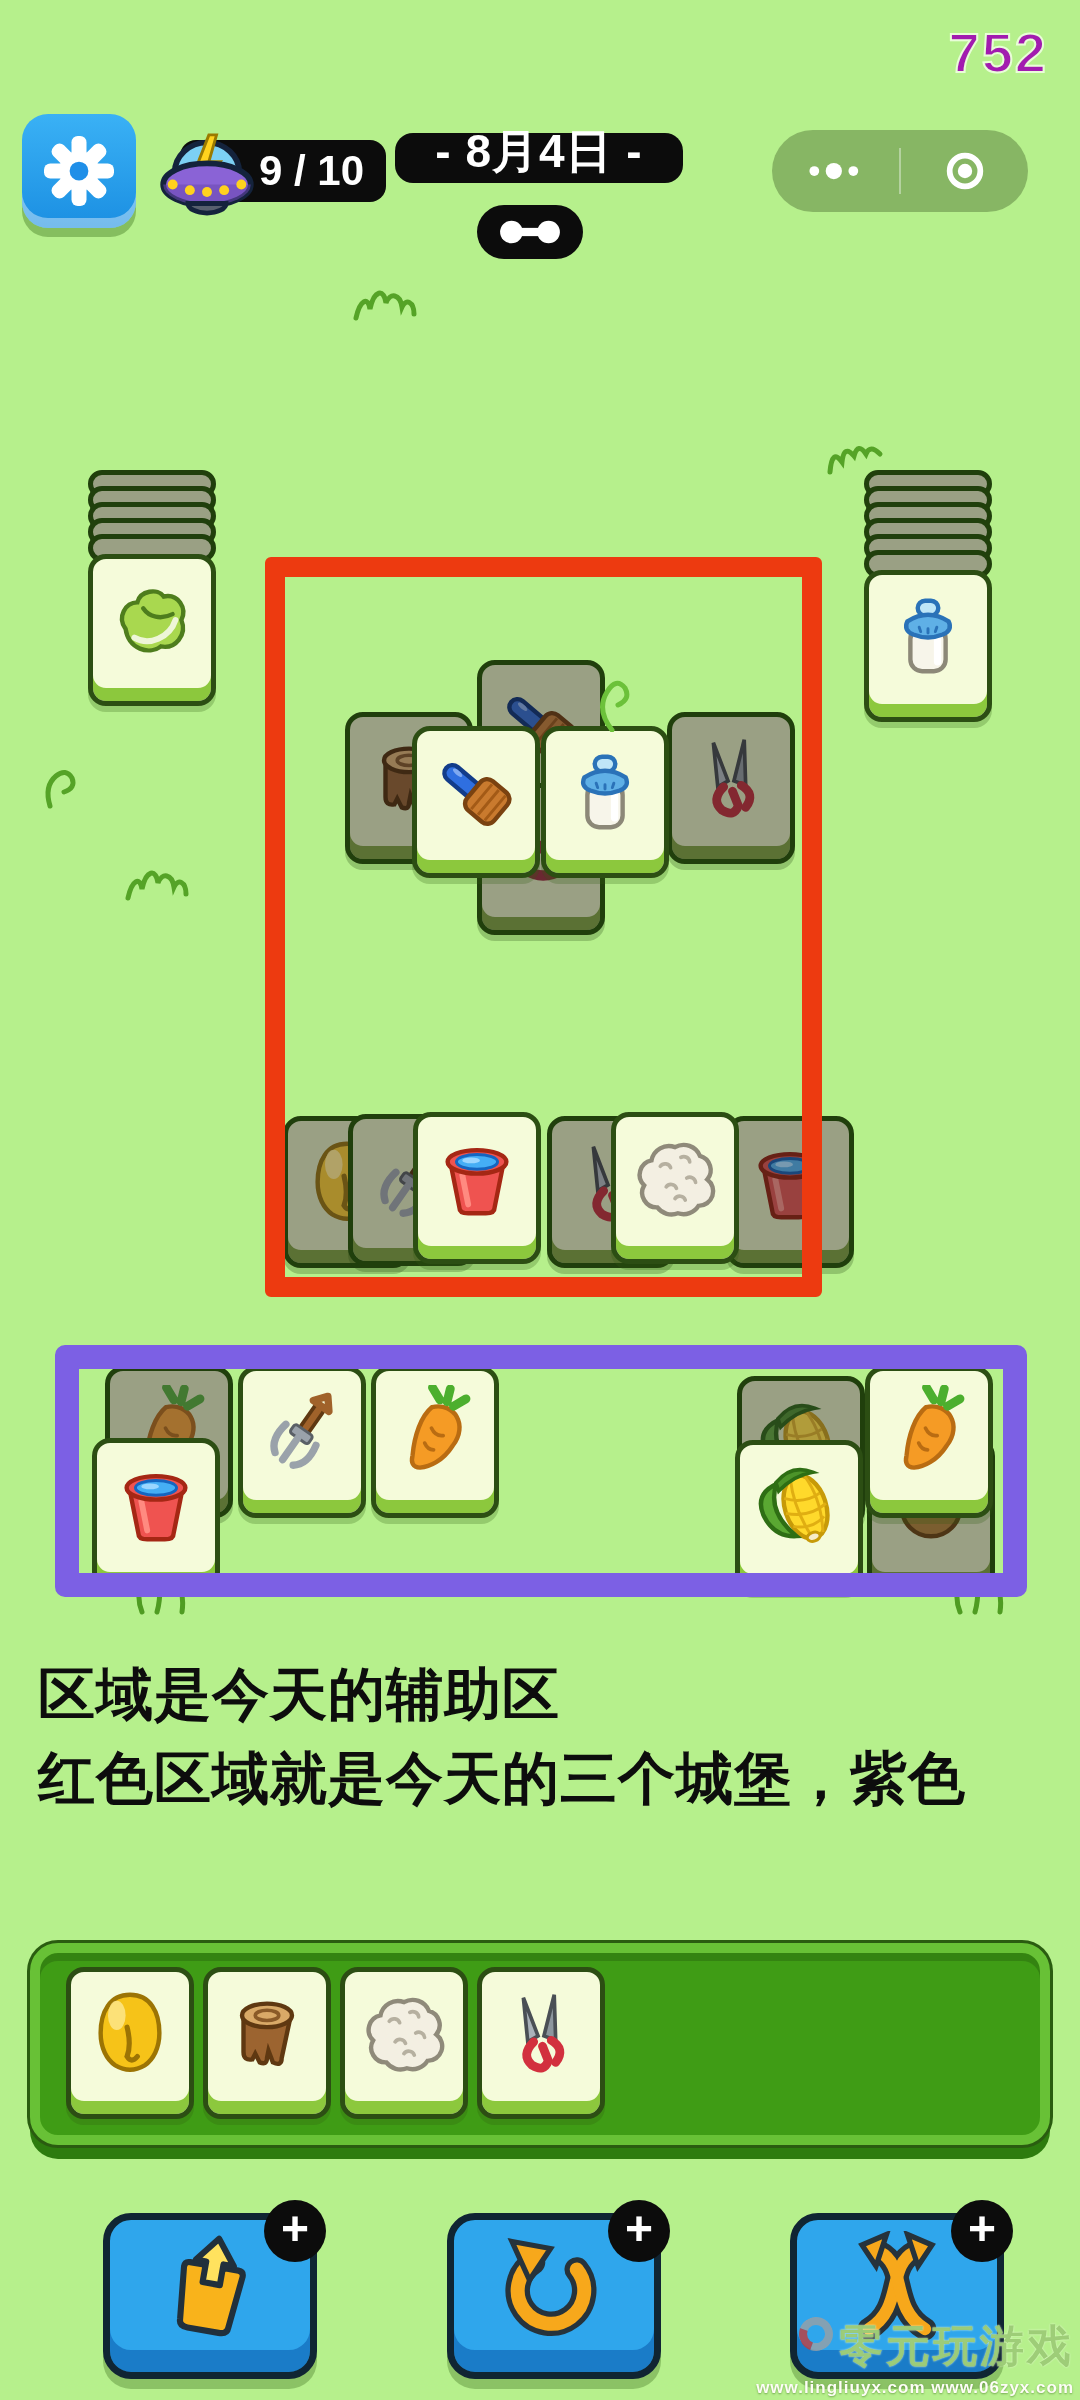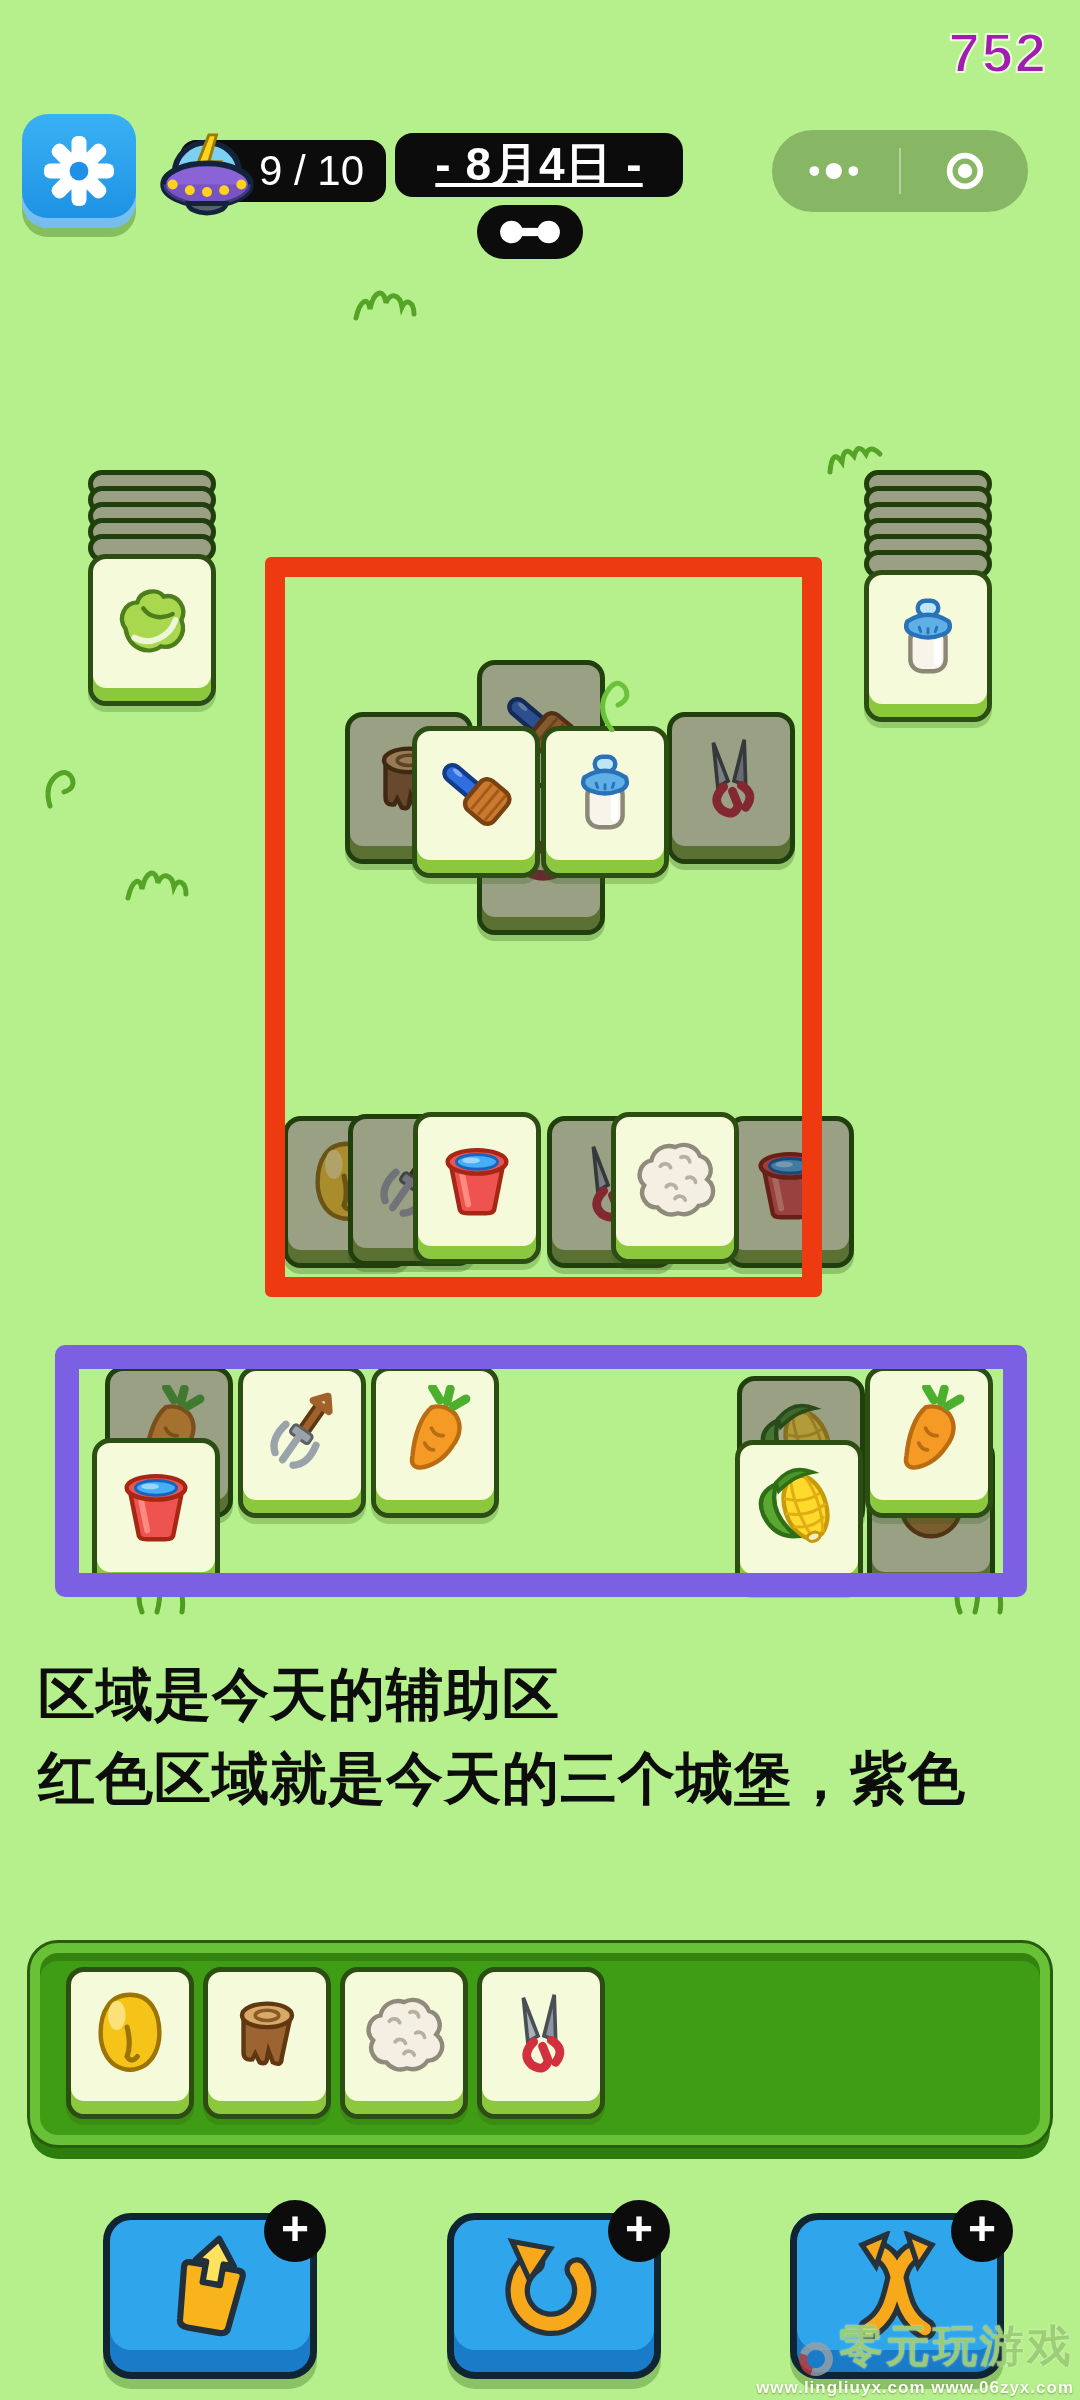--- a/index.html
+++ b/index.html
@@ -10,26 +10,26 @@
   .counter { position:absolute; top:20px; right:32px; font-size:56px; font-weight:800;
              color:#a21caf; -webkit-text-stroke:2px #e9fdd8; letter-spacing:2px; }
   .settings-btn { position:absolute; left:22px; top:114px; width:114px; height:114px;
 rder:7px solid #0b0b0b; border-radius:26px;
                   background:linear-gradient(#3ab1f5,#1b8fe2);
                   box-shadow: inset 0 -10px 0 rgba(255,255,255,.40), 0 9px 0 rgba(74,128,40,.45);
                   display:flex; align-items:center; justify-content:center; cursor:pointer; }
   .settings-btn svg { width:80px; height:80px; }
   .energy { position:absolute; left:146px; top:112px; width:250px; height:120px; }
   .energy-pill { position:absolute; left:34px; top:28px; width:206px; height:62px; background:#0c0c0c;
-                 border-radius:16px; color:#fff; font-size:42px; font-weight:400;
+                 border-radius:16px; color:#fff; font-size:42px; font-weight:700;
                  display:flex; align-items:center; justify-content:flex-end; padding-right:22px; }
   .ufo { position:absolute; left:0; top:0; width:122px; height:122px; }
-  .date-pill { position:absolute; left:395px; top:133px; width:288px; height:64px; background:#0c0c0c;
+  .date-pill { position:absolute; left:395px; top:133px; width:288px; height:50px; background:#0c0c0c;
                border-radius:18px; color:#fff; font-size:46px; font-weight:700;
-               display:flex; align-items:center; justify-content:center; letter-spacing:1px;text-decoration:underline; }
+               display:flex; align-items:flex-end; justify-content:center; letter-spacing:1px; }
   .bone { position:absolute; left:477px; top:205px; width:106px; height:54px; background:#0c0c0c;
           border-radius:27px; display:flex; align-items:center; justify-content:center; }
   .bone svg { width:66px; height:30px; }
   .capsule { position:absolute; left:772px; top:130px; width:256px; height:82px; border-radius:41px;
              background:rgba(124,168,92,.82); display:flex; align-items:center; }
   .caps-half { flex:1; display:flex; align-items:center; justify-content:center; height:100%; cursor:pointer; }
   .caps-divider { width:2px; height:46px; background:rgba(255,255,255,.38); }
   .caps-half svg.dots { width:72px; height:26px; }
   .caps-half svg.target { width:46px; height:46px; }
 
@@ -66,21 +66,21 @@
   
   .action-btn { position:absolute; width:214px; height:166px; background:#2fa6ec;
                 border:7px solid #102533; border-radius:28px; cursor:pointer;
                 box-shadow: inset 0 -22px 0 #1a7cc8, 0 10px 0 rgba(60,110,30,.35); }
   .action-btn svg { position:absolute; left:50%; top:44%; transform:translate(-50%,-50%); width:112px; height:112px; }
   .badge { position:absolute; right:-16px; top:-20px; width:62px; height:62px; background:#0c0c0c;
            border-radius:50%; color:#fff; font-size:48px; font-weight:700; text-align:center; line-height:58px; }
 
   
   .watermark { position:absolute; right:6px; bottom:2px; text-align:right; z-index:60; }
-  .wm-row { display:flex; align-items:flex-end; justify-content:flex-end; gap:6px; }
+  .wm-row { display:flex; align-items:flex-start; justify-content:flex-end; gap:6px; }
   .wm-logo { width:34px; height:34px; border-radius:50%; border:8px solid #9aa0a6;
              border-left-color:#c23b3b; transform:rotate(-25deg); opacity:.8; }
   .wm-brand { font-size:44px; font-weight:700; letter-spacing:3px; color:rgba(150,200,110,.9);
               text-shadow:0 0 2px rgba(240,255,225,.9); }
   .wm-urls { font-size:17px; font-weight:700; color:#fdfdf6; letter-spacing:1px;
              text-shadow:0 1px 2px rgba(60,110,30,.55); margin-top:2px; }
 </style>
 </head>
 <body>
 

